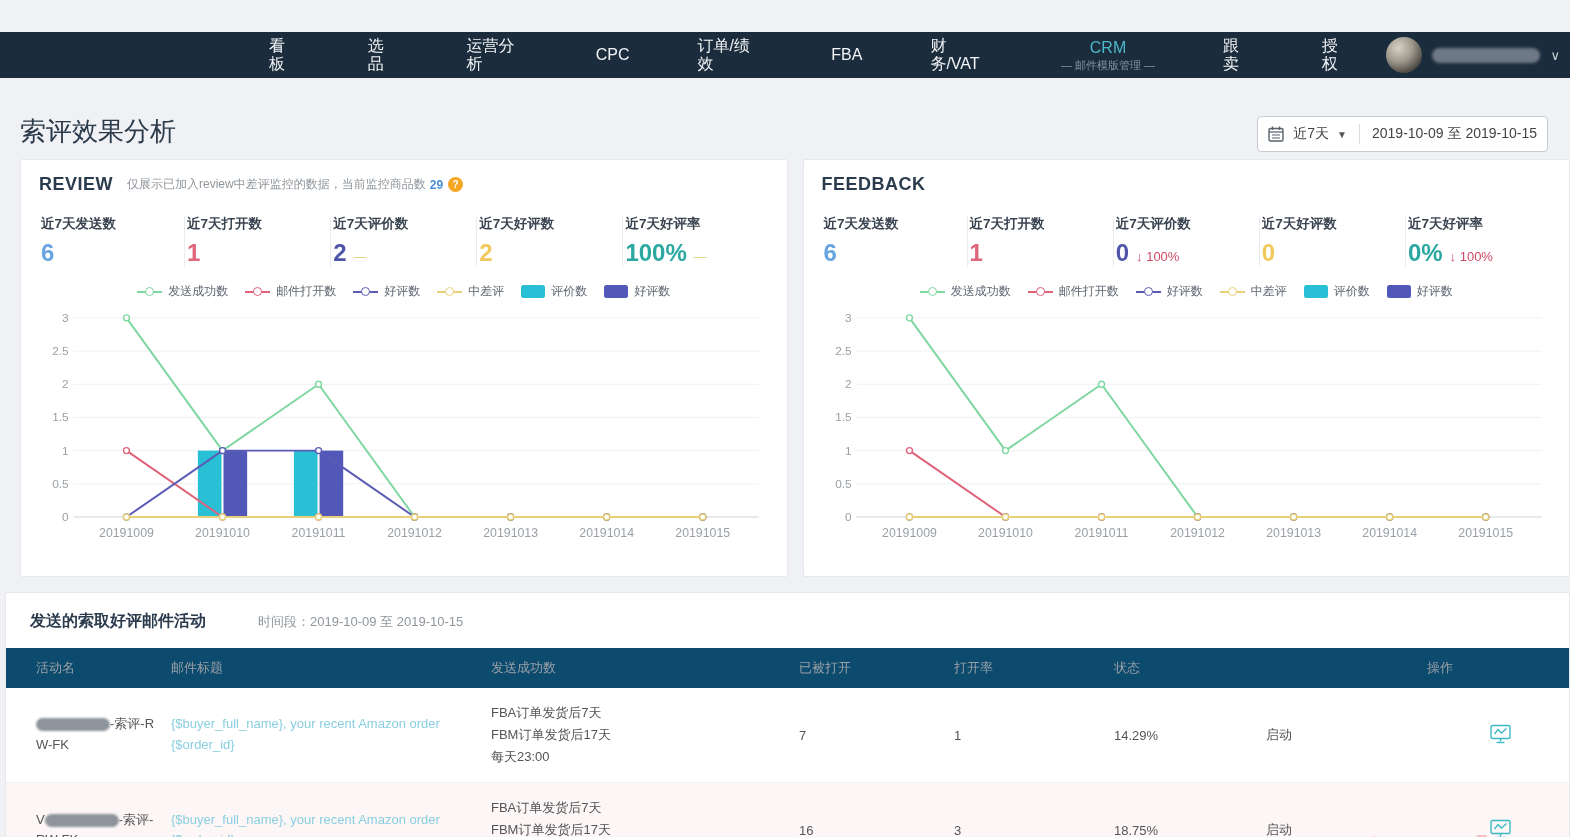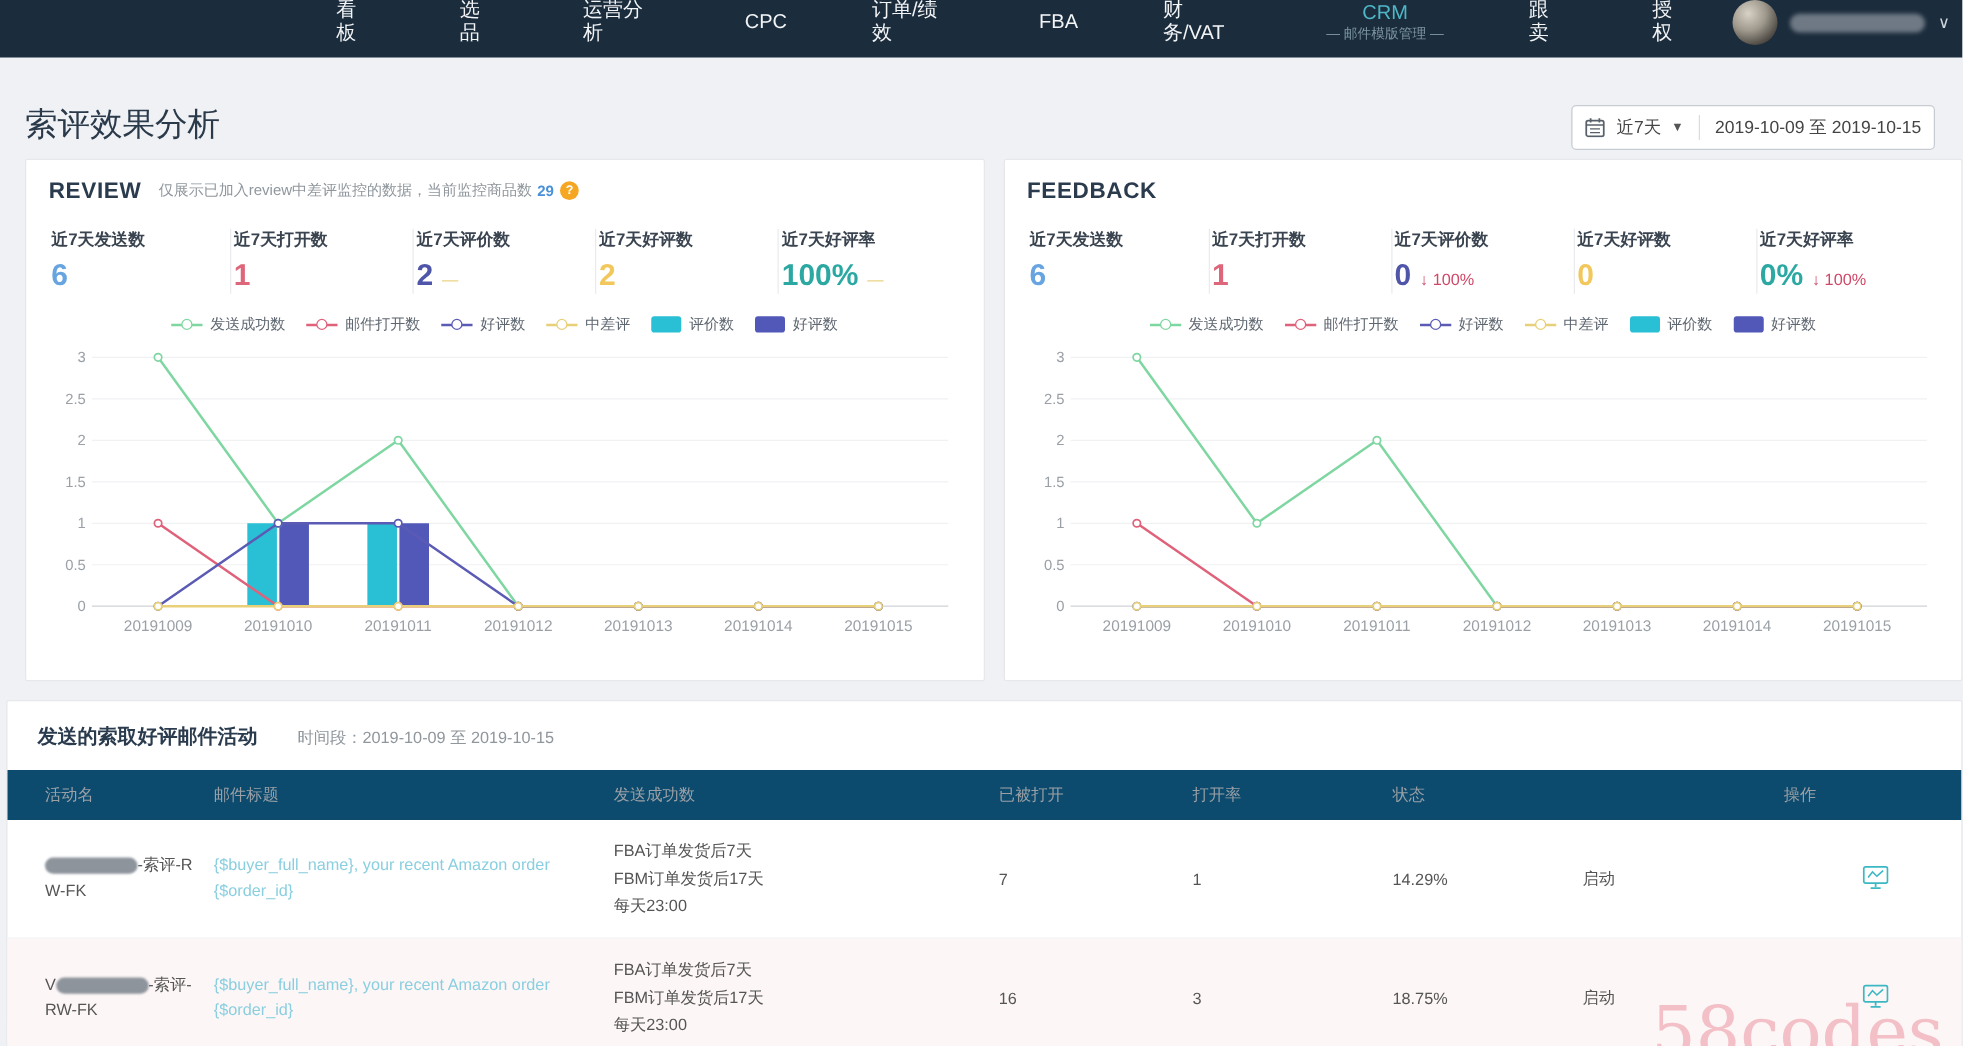--- a/index.html
+++ b/index.html
@@ -3,22 +3,22 @@
 <meta charset="utf-8">
 <style>
   * { box-sizing: border-box; margin: 0; padding: 0; }
   html,body { width:1570px; height:837px; }
   body {
     font-family: "Liberation Sans", "DejaVu Sans", sans-serif;
     background:#eff1f4; color:#333; overflow:hidden; position:relative;
   }
   
   .topnav {
-    height:46px; background:#1b2c3c; display:flex; align-items:flex-start;
-    padding-left:235px; color:#fff;
+    height:46px; background:#1b2c3c; display:flex; align-items:center;
+    padding-left:235px; color:#fff;margin-top:32px;
   }
   .nav-item {
     padding:0 34px; font-size:16px; color:#f2f4f6; cursor:pointer;
     display:flex; flex-direction:column; align-items:center; line-height:1.1;
   }
   .nav-item.active .nav-label { color:#4db7c8; }
   .nav-sub { font-size:11px; color:#7d95a3; margin-top:2px; white-space:nowrap; }
   .nav-user { margin-left:auto; display:flex; align-items:center; padding-right:10px; }
   .avatar {
     width:36px; height:36px; border-radius:50%;
@@ -76,21 +76,21 @@
   .sw-bar { width:24px; height:13px; border-radius:2.5px; display:inline-block; }
   .chart-wrap { margin-top:8px; }
   .chart-wrap svg { width:100%; display:block; }
   
   .activities {
     margin-top:15px; margin-left:5px; background:#fff;
     border:1px solid #e6e8eb; border-radius:2px; position:relative;
   }
   .act-head { padding:18px 24px 16px 24px; display:flex; align-items:baseline;gap:20px; }
   .act-title { font-size:16px; font-weight:bold; color:#2b3b4e; }
-  .act-period { font-size:13px; color:#8f969c; margin-left:12px; }
+  .act-period { font-size:13px; color:#8f969c; margin-left:32px; }
   .tbl-header, .tbl-row {
     display:grid;
     grid-template-columns:135px 320px 308px 155px 160px 152px 215px 1fr;
     padding:0 30px; align-items:center;
   }
   .tbl-header { background:#0c4a6e; height:40px; font-size:13px; color:#9aa0a6; }
   .tbl-header > div:last-child { text-align:right; padding-right:28px; }
   .tbl-row { min-height:95px; border-bottom:1px solid #f1f2f4; font-size:13px; color:#555; padding-top:14px; padding-bottom:14px; }
   .tbl-row.tinted { background:#fdf6f6; }
   .cell-name { line-height:1.6; padding-right:14px; word-break:break-all; }

